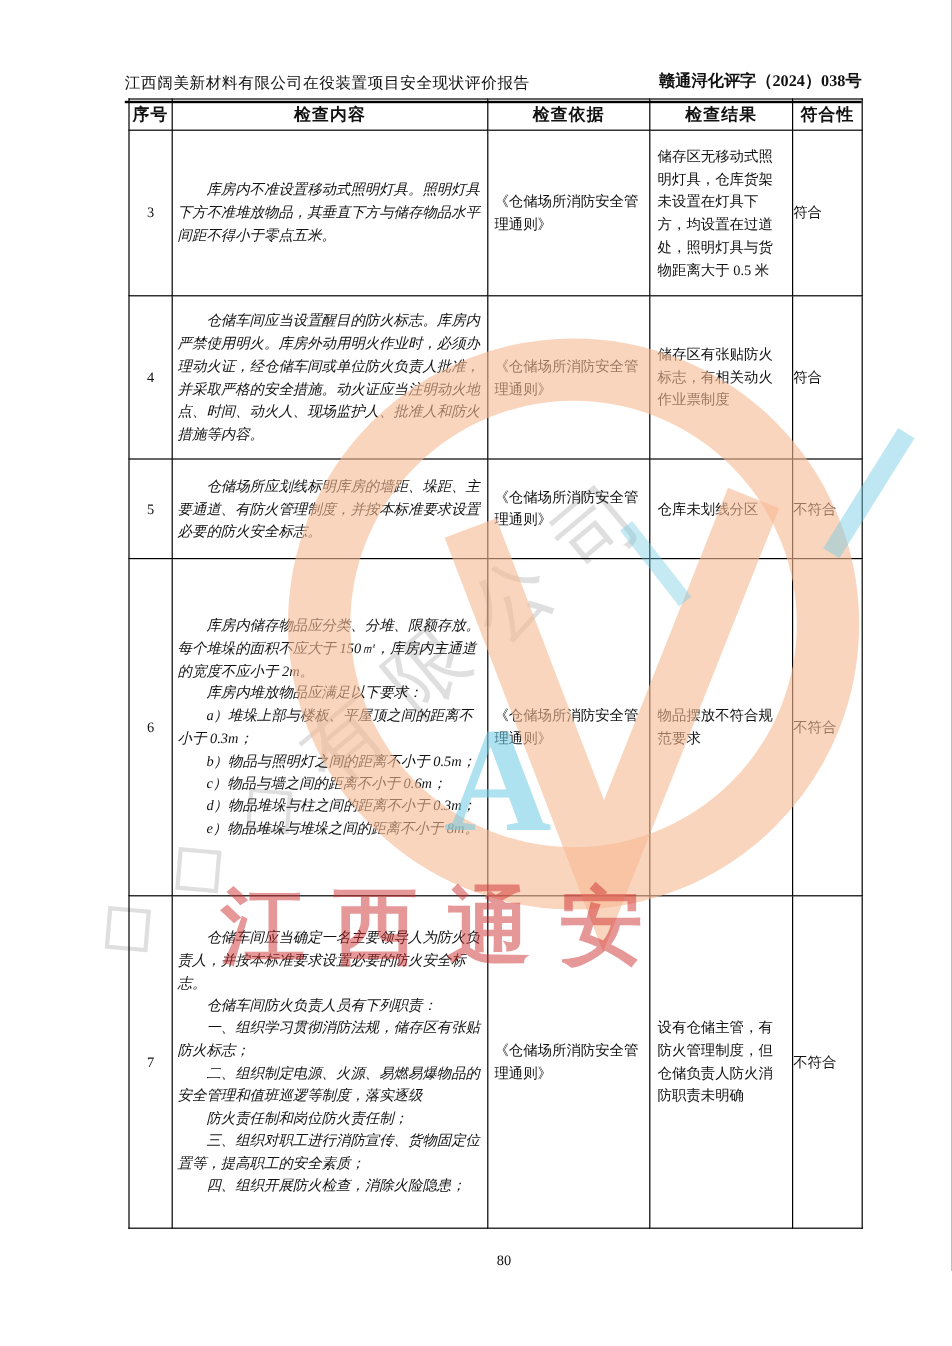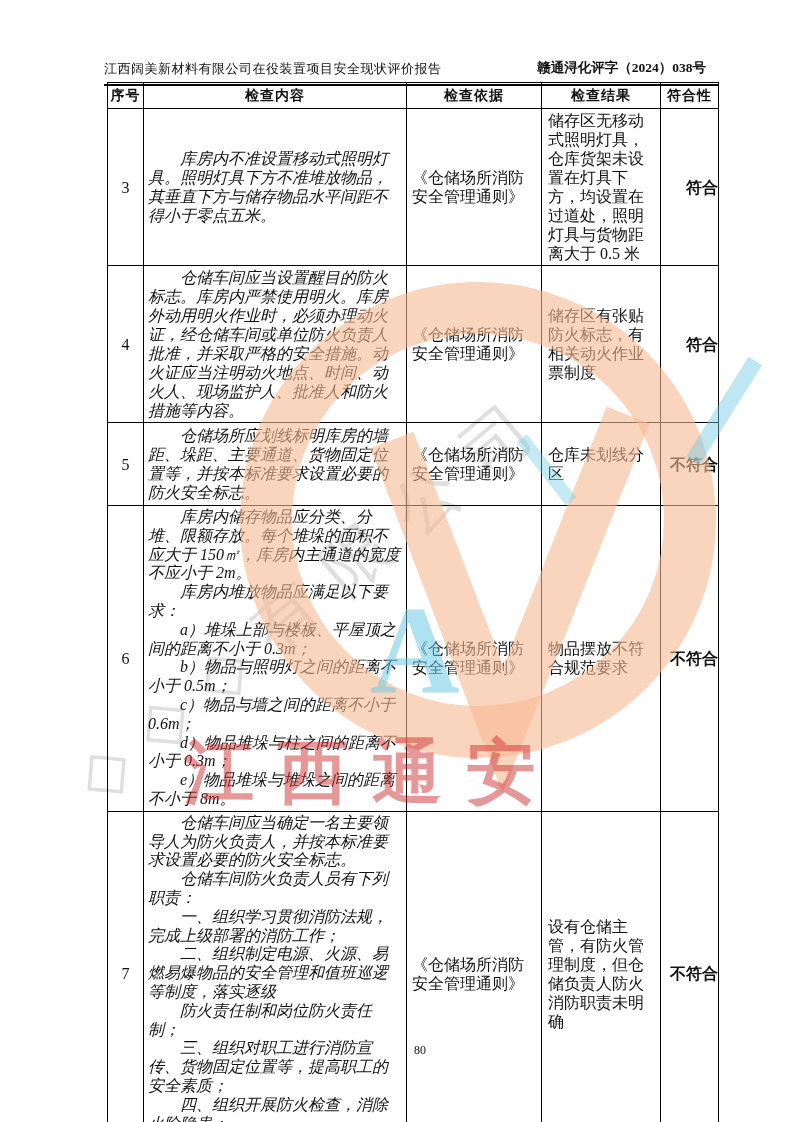--- a/index.html
+++ b/index.html
@@ -5,21 +5,21 @@
   * { margin:0; padding:0; box-sizing:border-box; }
   html,body { background:#888; }
   .page {
     position:relative; width:793px; height:1122px; margin:0 auto;
     background:#ffffff; overflow:hidden;
     font-family:"Liberation Serif","DejaVu Serif",serif;
     color:#111;
   }
   
   .hdr-left { position:absolute; left:104px; top:60px; font-size:13px; letter-spacing:0.5px; }
-  .hdr-right{ position:absolute; right:87px; top:59px; font-size:13.5px; font-weight:bold; }
+  .hdr-right{ position:absolute; right:75px; top:59px; font-size:13.5px; font-weight:bold; }
   .hdr-rule { position:absolute; left:104px; top:84px; width:614px; height:2px; background:#000; }
 
   
   .wm-gray {
     position:absolute; left:84px; top:742px; width:780px;
     transform:rotate(-40deg); transform-origin:0 50%;
     font-size:66px; letter-spacing:26px; white-space:nowrap;
     color:rgba(110,110,110,0.22); z-index:1; pointer-events:none;
     font-family:"Liberation Serif","DejaVu Serif",serif;
   }
@@ -35,29 +35,29 @@
   table.check {
     position:absolute; left:107px; top:82px; width:611px;
     border-collapse:collapse; table-layout:fixed;
     background:transparent; z-index:2;padding-left:41px;
   }
   table.check, table.check th, table.check td { border:1.5px solid #000; }
   table.check th {
     font-size:14px; font-weight:bold; height:26px; text-align:center;
     padding:1px 0; letter-spacing:1px;
   }
-  table.check td { font-size:16px; line-height:19px; vertical-align:middle; }
+  table.check td { font-size:12px; line-height:19px; vertical-align:middle; }
   .col-no{width:36px;} .col-content{width:263px;} .col-basis{width:135px;}
   .col-result{width:119px;} .col-comp{width:58px;}
   td.no   { text-align:center; font-size:13px; }
   td.content { padding:2px 4px; }
   td.content p { text-indent:2em;font-style:italic; }
   td.basis   { padding:2px 5px;margin-left:16px; }
   td.result  { padding:2px 6px; }
-  td.comp    { text-align:right;font-weight:bold; }
+  td.comp    { text-align:left; }
   tr.r3{height:138px;} tr.r4{height:136px;} tr.r5{height:83px;}
   tr.r6{height:281px;} tr.r7{height:277px;}
   tr.r6 td.content, tr.r7 td.content { line-height:18.8px; }
 
   
   .footer { position:absolute; left:0; right:0; top:1043px; text-align:center; font-size:12px;padding-left:47px; }
 </style>
 </head>
 <body>
 
@@ -102,21 +102,21 @@
         <p>仓储车间应当设置醒目的防火标志。库房内严禁使用明火。库房外动用明火作业时，必须办理动火证，经仓储车间或单位防火负责人批准，并采取严格的安全措施。动火证应当注明动火地点、时间、动火人、现场监护人、批准人和防火措施等内容。</p>
       </td>
       <td class="basis">《仓储场所消防安全管理通则》</td>
       <td class="result">储存区有张贴防火标志，有相关动火作业票制度</td>
       <td class="comp">符合</td>
     </tr>
 
     <tr class="r5">
       <td class="no">5</td>
       <td class="content">
-        <p>仓储场所应划线标明库房的墙距、垛距、主要通道、货物固定位置等，并按本标准要求设置必要的防火安全标志。</p>
+        <p>仓储场所应划线标明库房的墙距、垛距、主要通道、有防火管理制度，并按本标准要求设置必要的防火安全标志。</p>
       </td>
       <td class="basis">《仓储场所消防安全管理通则》</td>
       <td class="result">仓库未划线分区</td>
       <td class="comp">不符合</td>
     </tr>
 
     <tr class="r6">
       <td class="no">6</td>
       <td class="content">
         <p>库房内储存物品应分类、分堆、限额存放。每个堆垛的面积不应大于 150㎡，库房内主通道的宽度不应小于 2m。</p>
@@ -130,21 +130,21 @@
       <td class="basis">《仓储场所消防安全管理通则》</td>
       <td class="result">物品摆放不符合规范要求</td>
       <td class="comp">不符合</td>
     </tr>
 
     <tr class="r7">
       <td class="no">7</td>
       <td class="content">
         <p>仓储车间应当确定一名主要领导人为防火负责人，并按本标准要求设置必要的防火安全标志。</p>
         <p>仓储车间防火负责人员有下列职责：</p>
-        <p>一、组织学习贯彻消防法规，完成上级部署的消防工作；</p>
+        <p>一、组织学习贯彻消防法规，储存区有张贴防火标志；</p>
         <p>二、组织制定电源、火源、易燃易爆物品的安全管理和值班巡逻等制度，落实逐级</p>
         <p>防火责任制和岗位防火责任制；</p>
         <p>三、组织对职工进行消防宣传、货物固定位置等，提高职工的安全素质；</p>
         <p>四、组织开展防火检查，消除火险隐患；</p>
       </td>
       <td class="basis">《仓储场所消防安全管理通则》</td>
       <td class="result">设有仓储主管，有防火管理制度，但仓储负责人防火消防职责未明确</td>
       <td class="comp">不符合</td>
     </tr>
   </tbody>

